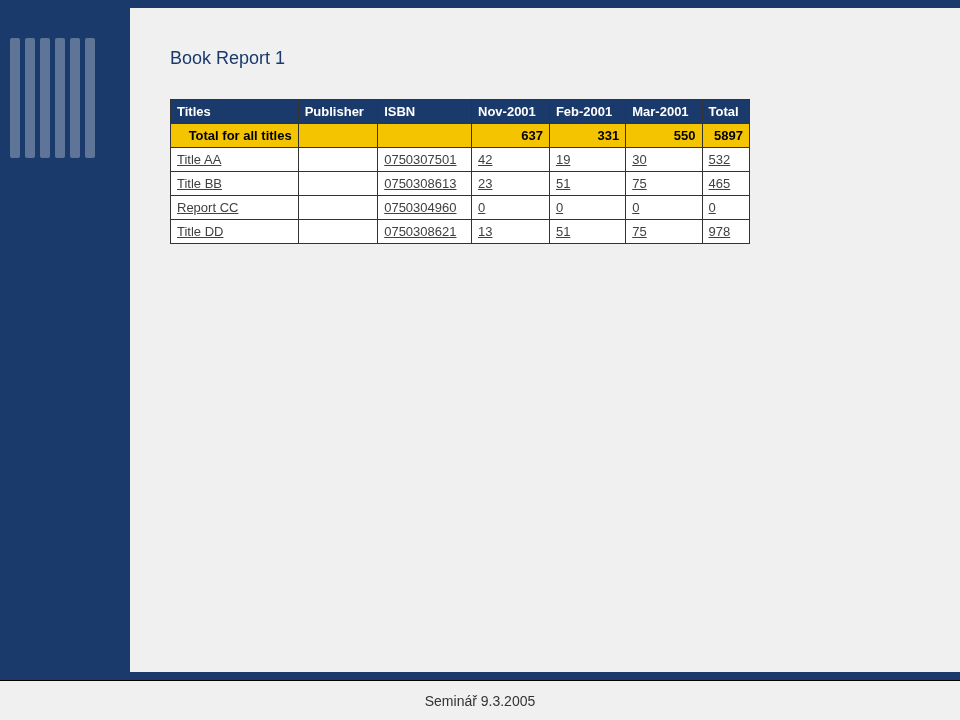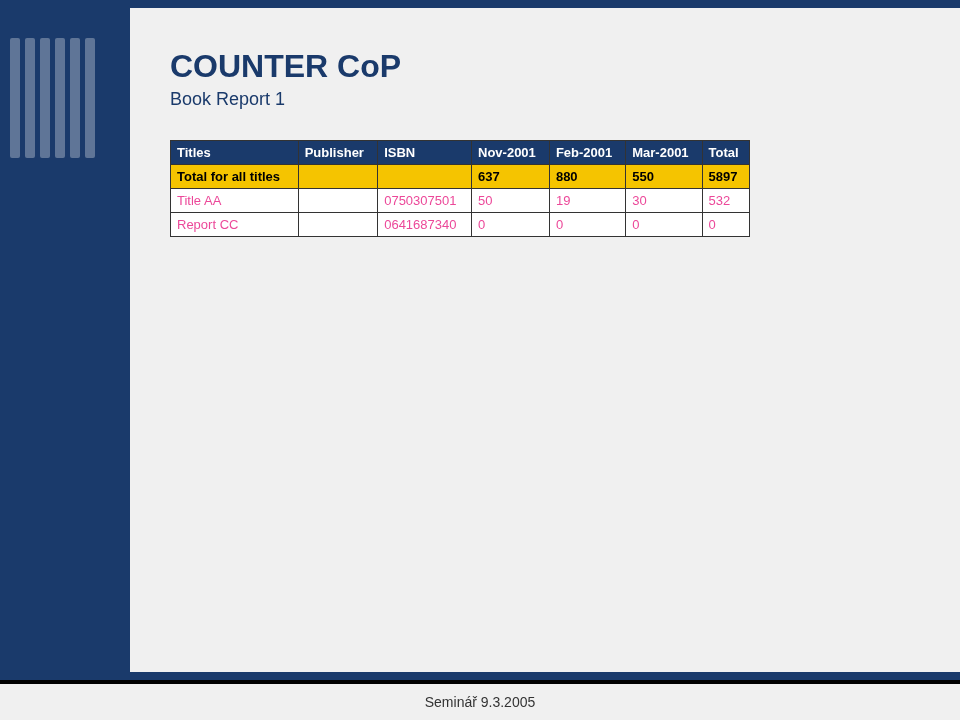--- a/index.html
+++ b/index.html
@@ -97,67 +97,68 @@
     .header-row td {
       background: #1a3a6b;
       color: #fff;
       font-weight: bold;
     }
 
     .total-row td {
       background: #f5c400;
       color: #000;
       font-weight: bold;
+      text-align: right;
     }
 
     .data-row td {
       background: #fff;
-      color: #ec4899;
+      color: #404040;
+      text-decoration: underline;
     }
 
     .data-row:nth-child(even) td {
       background: #fff;
     }
 
     .bottom-bar {
       background: #1a3a6b;
       height: 8px;
       width: 100%;
     }
 
     .footer {
       background: #f0f0f0;
       height: 40px;
       display: flex;
       align-items: center;
       justify-content: center;
       font-size: 14px;
       color: #333;
-      border-top: 4px solid #000000;
+      border-top: 1px solid #000000;
     }
   </style>
 </head>
 <body>
 
 <div class="top-bar"></div>
 
 <div class="main-content">
   <div class="left-sidebar">
     <div class="sidebar-stripes">
       <div class="stripe"></div>
       <div class="stripe"></div>
       <div class="stripe"></div>
       <div class="stripe"></div>
       <div class="stripe"></div>
       <div class="stripe"></div>
     </div>
   </div>
 
   <div class="content-area">
-    <div class="header-title">COUNTER CoP</div>
     <div class="header-subtitle">Book Report 1</div>
 
 
     <table>
       <thead>
         <tr class="header-row">
           <td>Titles</td>
           <td>Publisher</td>
           <td>ISBN</td>
           <td>Nov-2001</td>
@@ -165,41 +166,59 @@
           <td>Mar-2001</td>
           <td>Total</td>
         </tr>
       </thead>
       <tbody>
         <tr class="total-row">
           <td>Total for all titles</td>
           <td></td>
           <td></td>
           <td>637</td>
-          <td>880</td>
+          <td>331</td>
           <td>550</td>
           <td>5897</td>
         </tr>
         <tr class="data-row">
           <td>Title AA</td>
           <td></td>
           <td>0750307501</td>
-          <td>50</td>
+          <td>42</td>
           <td>19</td>
           <td>30</td>
           <td>532</td>
         </tr>
         <tr class="data-row">
+          <td>Title BB</td>
+          <td></td>
+          <td>0750308613</td>
+          <td>23</td>
+          <td>51</td>
+          <td>75</td>
+          <td>465</td>
+        </tr>
+        <tr class="data-row">
           <td>Report CC</td>
           <td></td>
-          <td>0641687340</td>
-          <td>0</td>
-          <td>0</td>
-          <td>0</td>
-          <td>0</td>
+          <td>0750304960</td>
+          <td>0</td>
+          <td>0</td>
+          <td>0</td>
+          <td>0</td>
+        </tr>
+        <tr class="data-row">
+          <td>Title DD</td>
+          <td></td>
+          <td>0750308621</td>
+          <td>13</td>
+          <td>51</td>
+          <td>75</td>
+          <td>978</td>
         </tr>
       </tbody>
     </table>
   </div>
 </div>
 
 <div class="bottom-bar"></div>
 <div class="footer">
   <span>Seminář 9.3.2005</span>
 </div>

